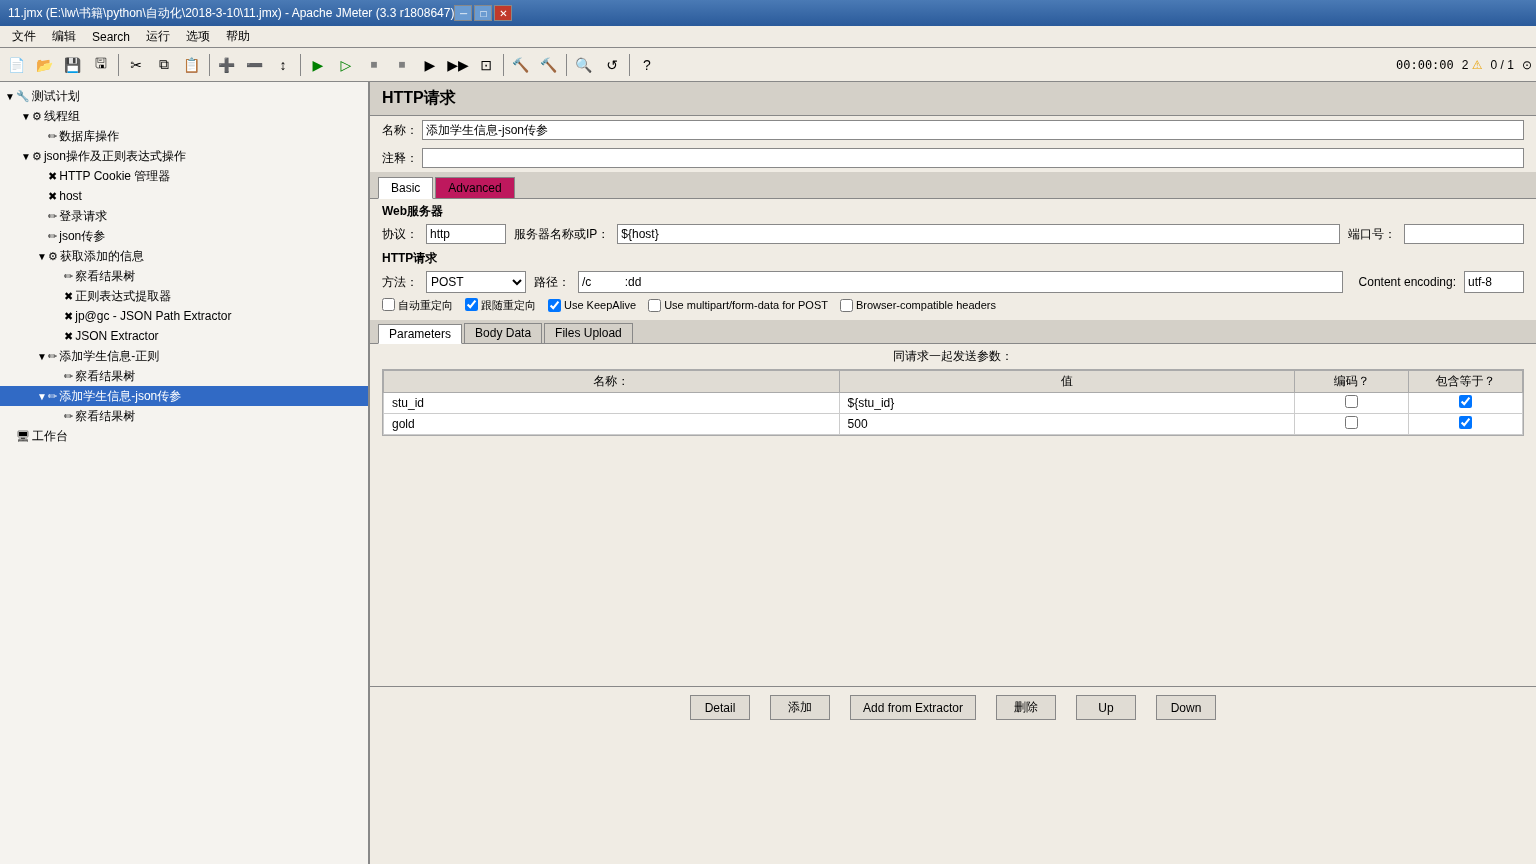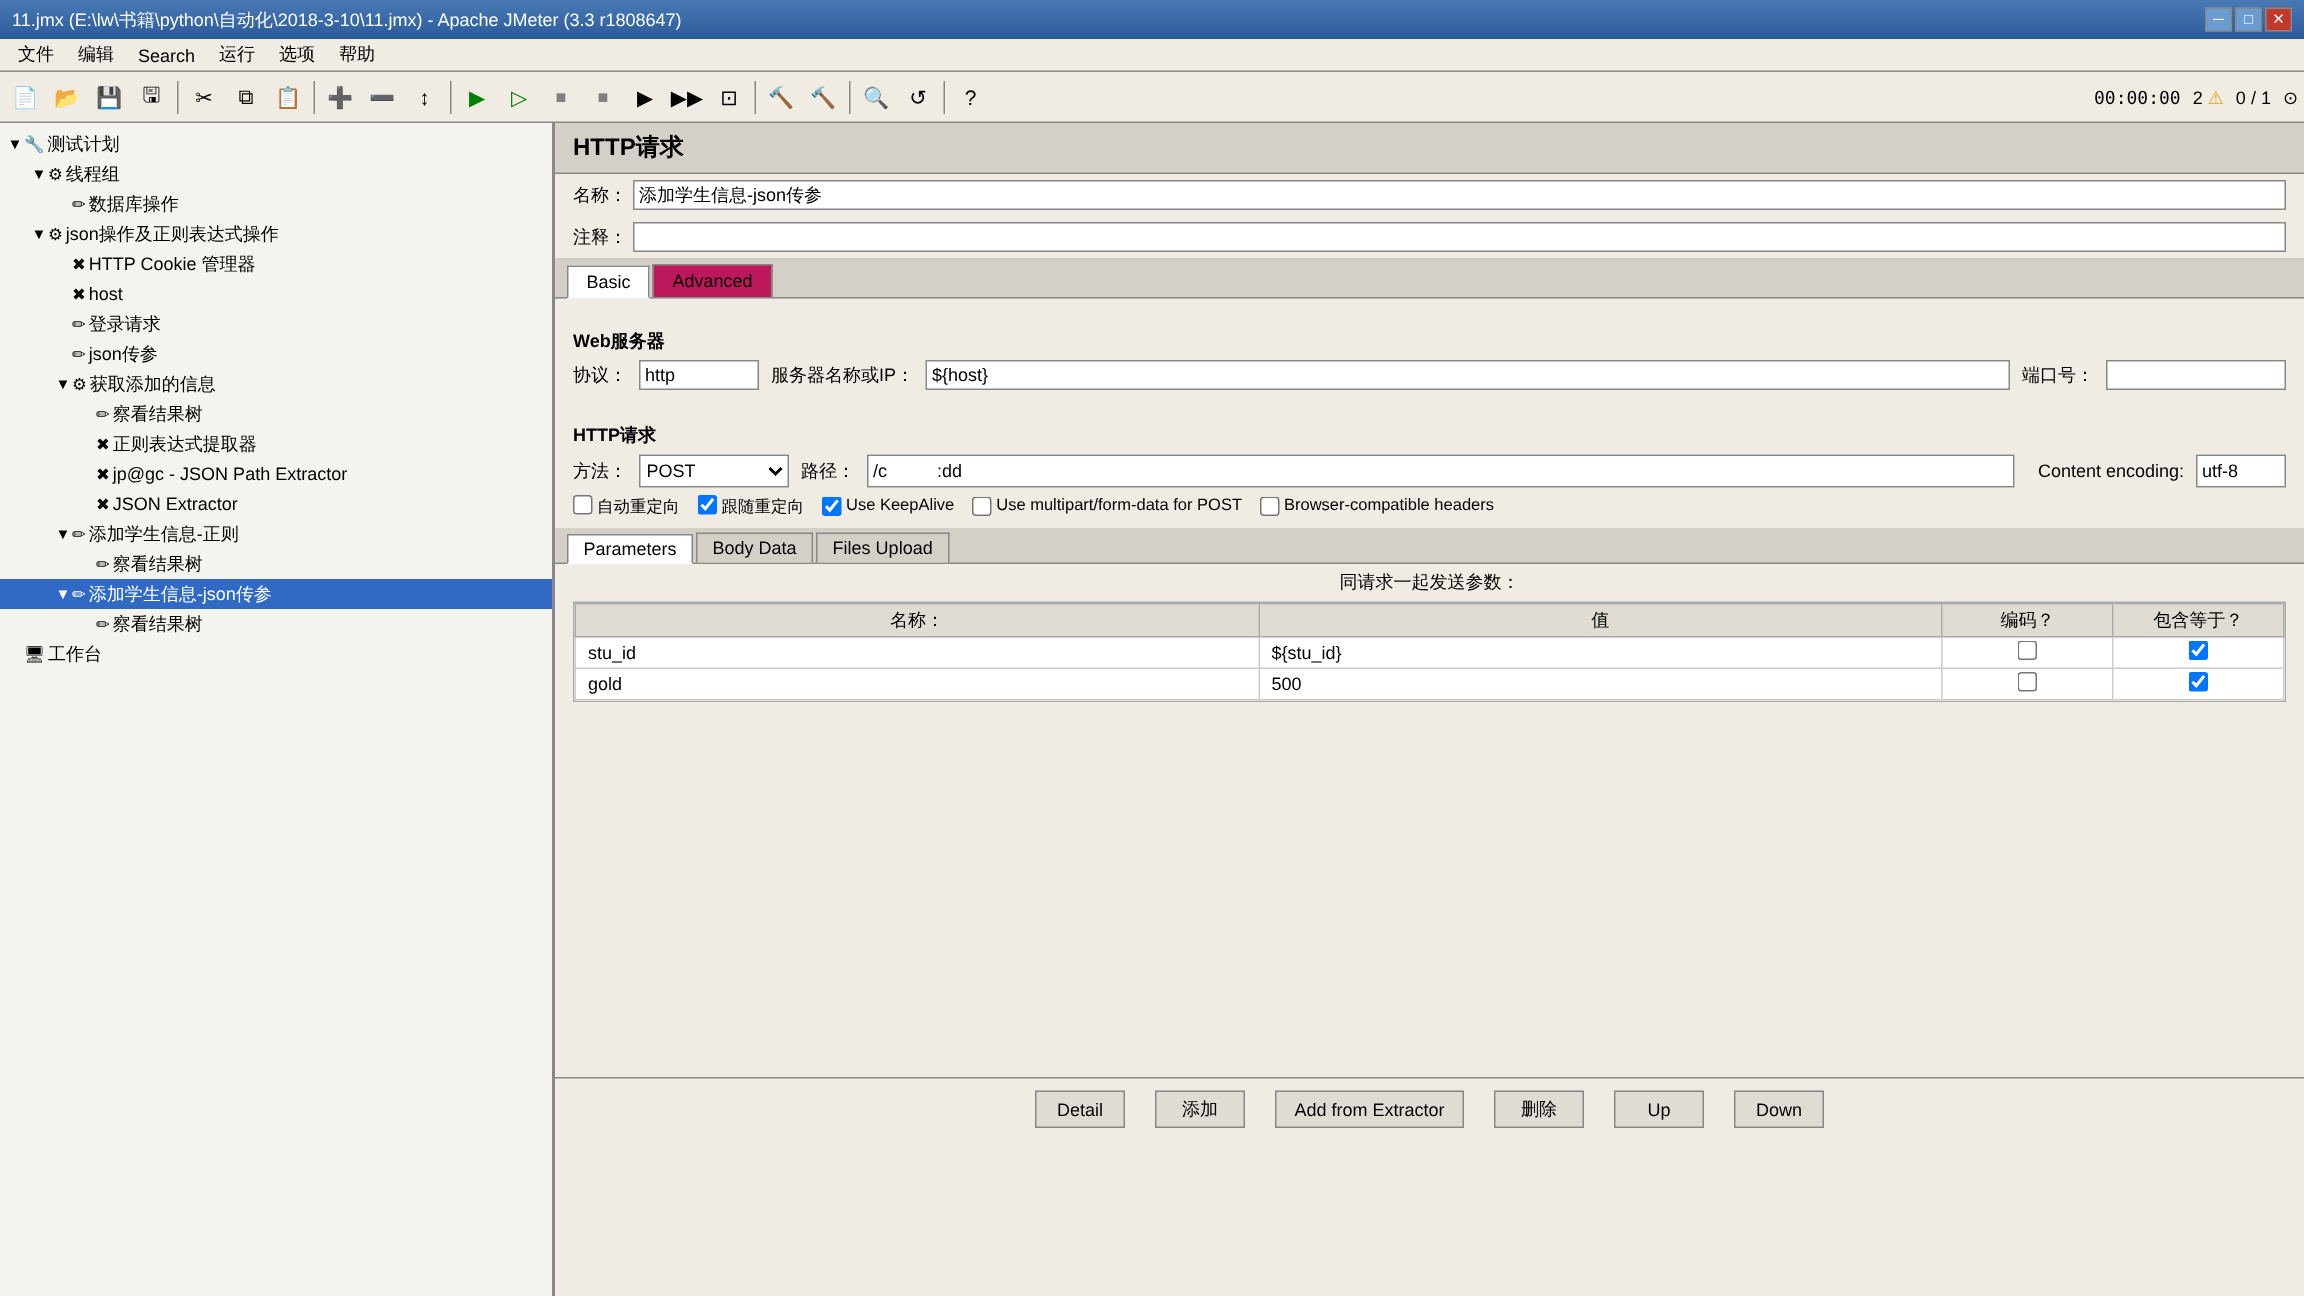--- a/index.html
+++ b/index.html
@@ -5,21 +5,21 @@
     * { box-sizing: border-box; margin: 0; padding: 0; }
     body { font-family: 'Microsoft YaHei', SimSun, Arial, sans-serif; font-size: 12px; background: #d4d0c8; overflow: hidden; }
     
     
     #titlebar {
       background: linear-gradient(to bottom, #4a7ab5, #2a5a9a);
       color: white;
       padding: 4px 8px;
       display: flex;
       align-items: center;
-      justify-content: space-between;
+      justify-content: flex-start;
       height: 26px;
     }
     #titlebar .controls { display: flex; gap: 2px; }
     #titlebar .controls button {
       background: #c0392b; border: 1px solid #888; color: white;
       width: 18px; height: 16px; font-size: 10px; cursor: pointer;
       display: flex; align-items: center; justify-content: center;
     }
     #titlebar .controls .min-btn { background: #6a9bd1; }
     #titlebar .controls .max-btn { background: #6a9bd1; }
@@ -125,20 +125,21 @@
       padding: 1px 3px;
       font-size: 12px;
     }
 
     
     .tab-bar {
       display: flex;
       background: #d4d0c8;
       border-bottom: 1px solid #888;
       padding: 4px 8px 0;
+      align-items: flex-end;
     }
     .tab {
       padding: 3px 12px;
       border: 1px solid #888;
       border-bottom: none;
       cursor: pointer;
       font-size: 12px;
       background: #be185d;
       margin-right: 2px;
     }
@@ -146,21 +147,21 @@
       background: white;
       border-bottom: 1px solid white;
       position: relative;
       top: 1px;
     }
 
     
     .section-title {
       font-size: 12px;
       font-weight: bold;
-      padding: 20px 12px 2px;
+      padding: 4px 12px 2px;
     }
     .section-row {
       display: flex;
       align-items: center;
       padding: 2px 12px;
       gap: 8px;
       font-size: 12px;
     }
     .section-row label { min-width: 36px; }
     .section-row input[type=text] {

